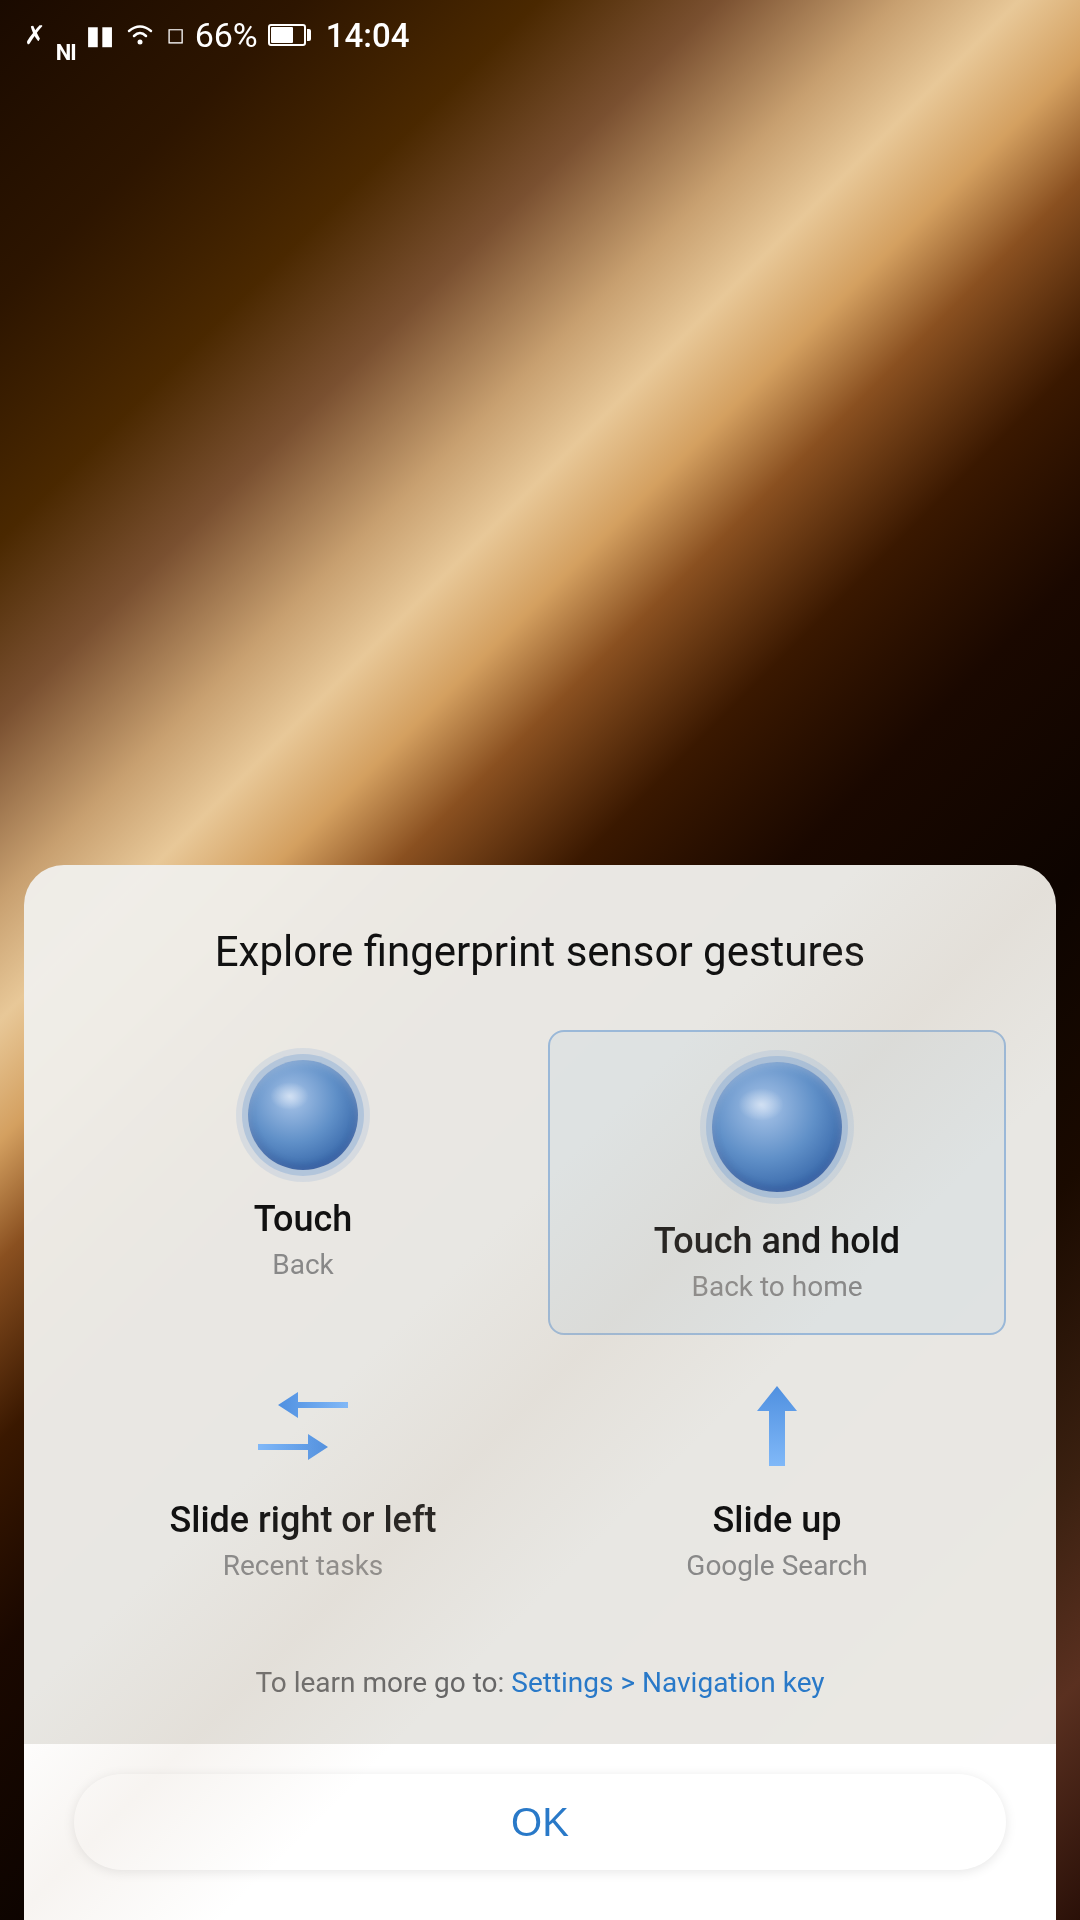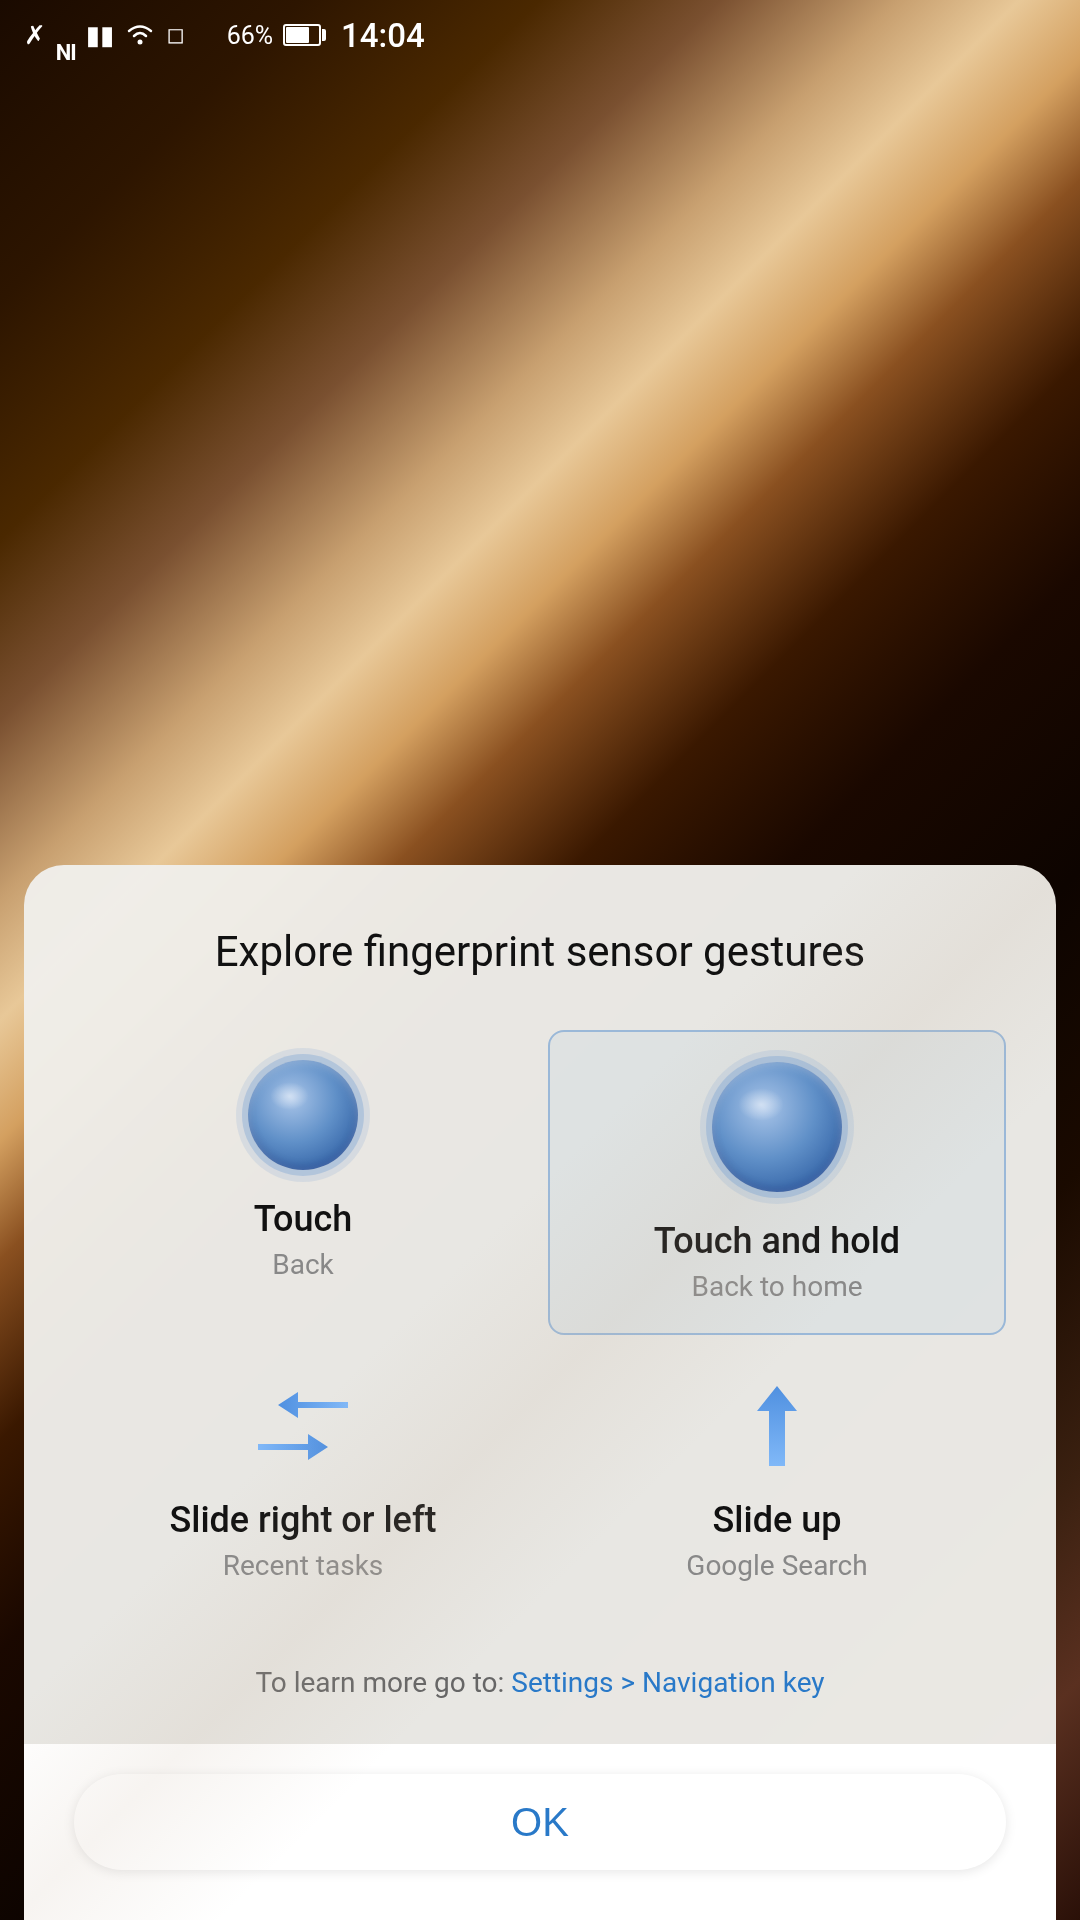--- a/index.html
+++ b/index.html
@@ -67,22 +67,21 @@
       color: white;
       font-size: 26px;
     }
 
     .status-icon {
       font-size: 26px;
       line-height: 1;
     }
 
     .battery-text {
-      font-size: 25px;
-      margin-left: 32px;
+      font-size: 34px;
     }
 
     .time-text {
       font-size: 33px;
       font-weight: 500;
       margin-left: 4px;
     }
 
     
     .battery-icon {

